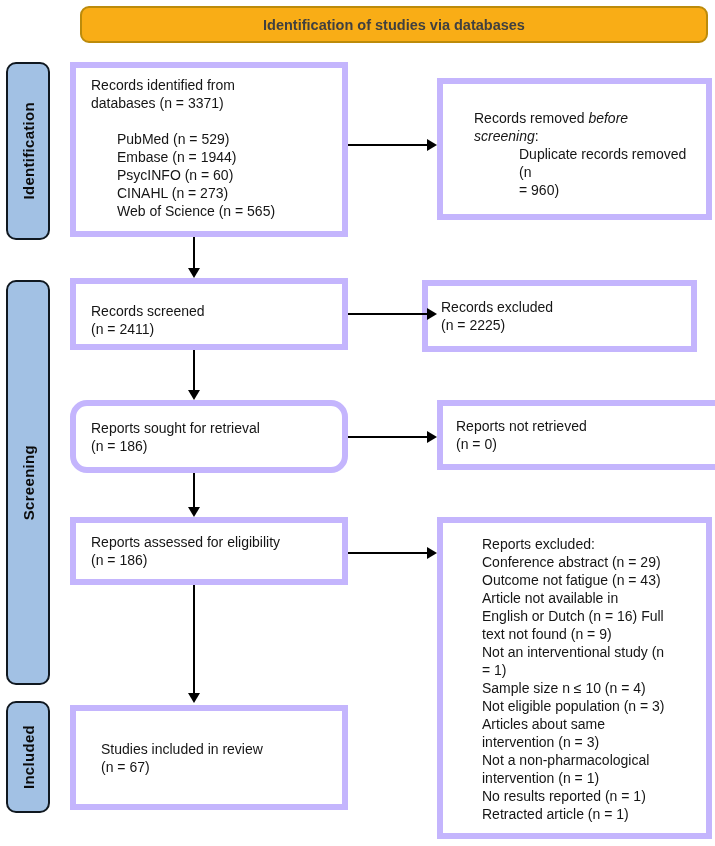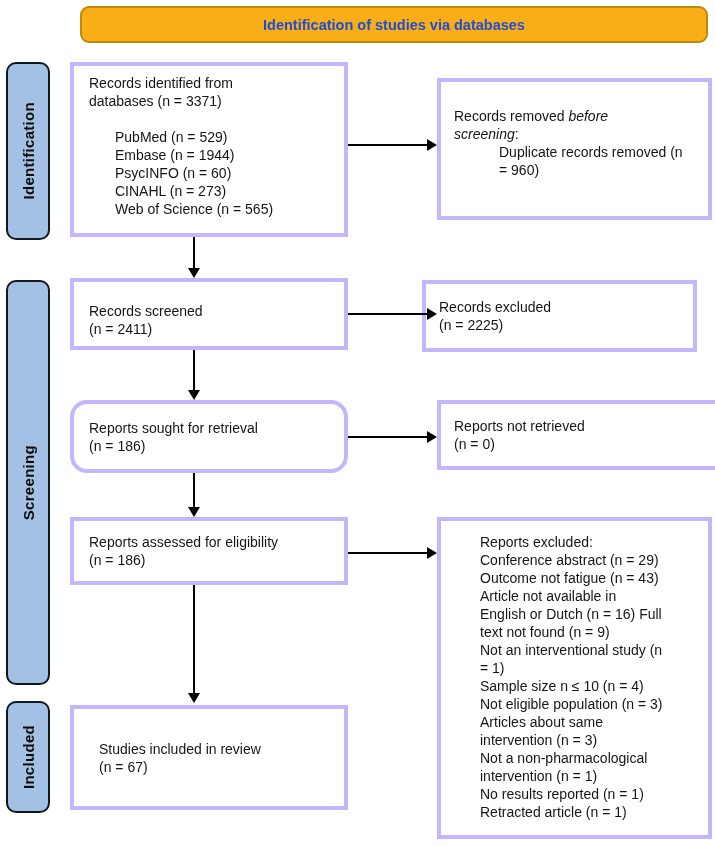--- a/index.html
+++ b/index.html
@@ -16,21 +16,21 @@
   .banner {
     position: absolute;
     left: 80px; top: 6px;
     width: 628px; height: 37px;
     background: #F9AD16;
     border: 2px solid #BC8B0B;
     border-radius: 9px;
     box-sizing: border-box;
     display: flex; align-items: center; justify-content: center;
   }
-  .banner span { font-weight: bold; font-size: 14.5px; color: #1d4ed8; }
+  .banner span { font-weight: bold; font-size: 14.5px; color: #404040; }
 
   
   .stage {
     position: absolute;
     left: 6px; width: 44px;
     background: #A2C1E4;
     border: 2px solid #101820;
     border-radius: 10px;
     box-sizing: border-box;
     display: flex; align-items: center; justify-content: center;
@@ -45,35 +45,35 @@
     white-space: nowrap;
   }
   .stage-ident { top: 62px; height: 178px; }
   .stage-screen { top: 280px; height: 405px; }
   .stage-incl { top: 701px; height: 112px; }
 
   
   .fbox {
     position: absolute;
     background: #ffffff;
-    border: 4px solid #c4b5fd;
+    border: 6px solid #c4b5fd;
     box-sizing: border-box;
     font-size: 14px;
     line-height: 18px;
   }
   .fbox .pre { white-space: pre-line; }
   .vcenter { display: flex; flex-direction: column; justify-content: center; }
 
   .box-identified { left: 70px; top: 62px;  width: 278px; height: 175px; padding: 8px 10px 8px 15px; }
   .box-screened   { left: 70px; top: 278px; width: 278px; height: 72px;  padding: 12px 10px 0 15px; }
   .box-sought     { left: 70px; top: 400px; width: 278px; height: 73px;  padding: 0 10px 0 15px; border-radius: 17px; }
   .box-assessed   { left: 70px; top: 517px; width: 278px; height: 68px;  padding: 0 10px 0 15px; }
   .box-included   { left: 70px; top: 705px; width: 278px; height: 105px; padding: 0 10px 0 25px; }
 
-  .box-removed        { left: 437px; top: 78px;  width: 275px; height: 142px; padding: 25px 10px 8px 13px; }
+  .box-removed        { left: 437px; top: 78px;  width: 275px; height: 142px; padding: 25px 10px 8px 31px; }
   .box-excluded       { left: 422px; top: 280px; width: 275px; height: 72px;  padding: 0 10px 0 13px; }
   .box-notretrieved   { left: 437px; top: 400px; width: 312px; height: 70px;  padding: 0 10px 0 13px; }
   .box-reportsexcl    { left: 437px; top: 517px; width: 275px; height: 322px; padding: 12px 8px 8px 39px; }
 
   .source-list { margin-top: 18px; padding-left: 26px; }
   .removed-detail { padding-left: 45px; }
 
   
   .arrow-v {
     position: absolute;

